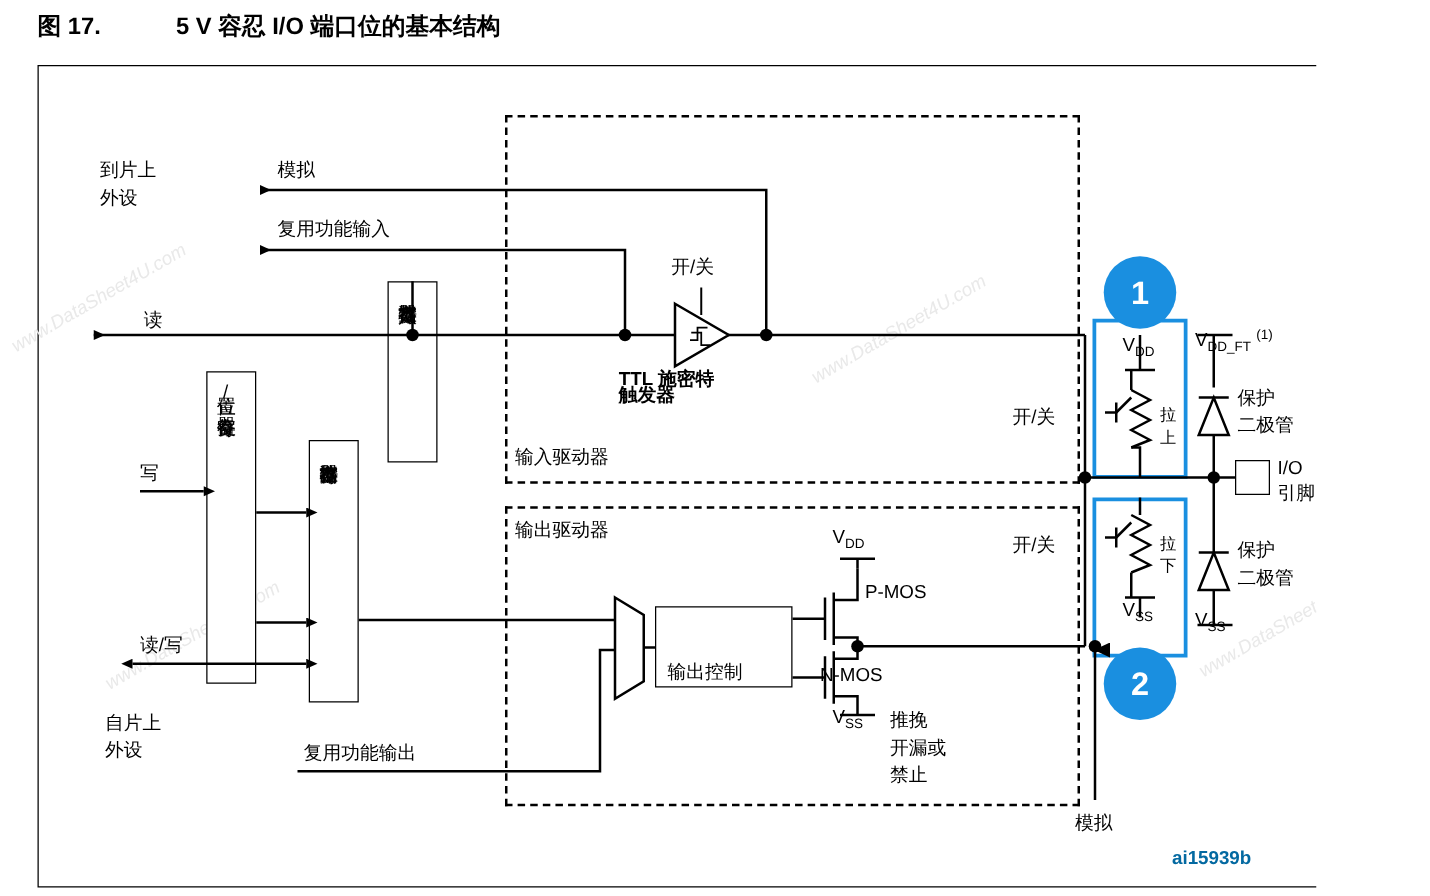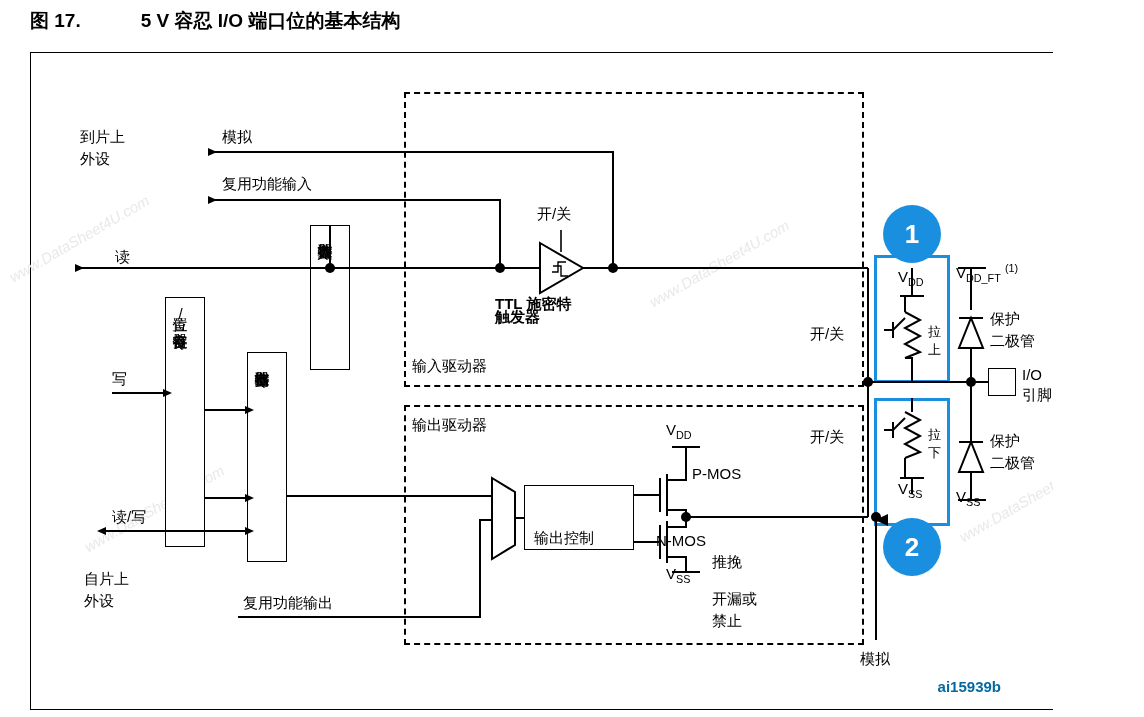--- a/index.html
+++ b/index.html
@@ -285,21 +285,21 @@
 
   <div class="lbl" style="left:666px; top:421px;">
     V<span class="sub">DD</span>
   </div>
   <div class="lbl" style="left:666px; top:565px;">
     V<span class="sub">SS</span>
   </div>
   <div class="lbl" style="left:692px; top:465px;">P-MOS</div>
   <div class="lbl" style="left:656px; top:532px;">N-MOS</div>
 
-  <div class="lbl" style="left:712px; top:553px;">推挽</div>
+  <div class="lbl" style="left:712px; top:568px;">推挽</div>
   <div class="lbl" style="left:712px; top:590px;">开漏或</div>
   <div class="lbl" style="left:712px; top:612px;">禁止</div>
 
   <div class="lbl" style="left:810px; top:325px;">开/关</div>
   <div class="lbl" style="left:810px; top:428px;">开/关</div>
 
   <div class="lbl" style="left:898px; top:268px;">
     V<span class="sub">DD</span>
   </div>
   <div class="lbl" style="left:898px; top:480px;">

